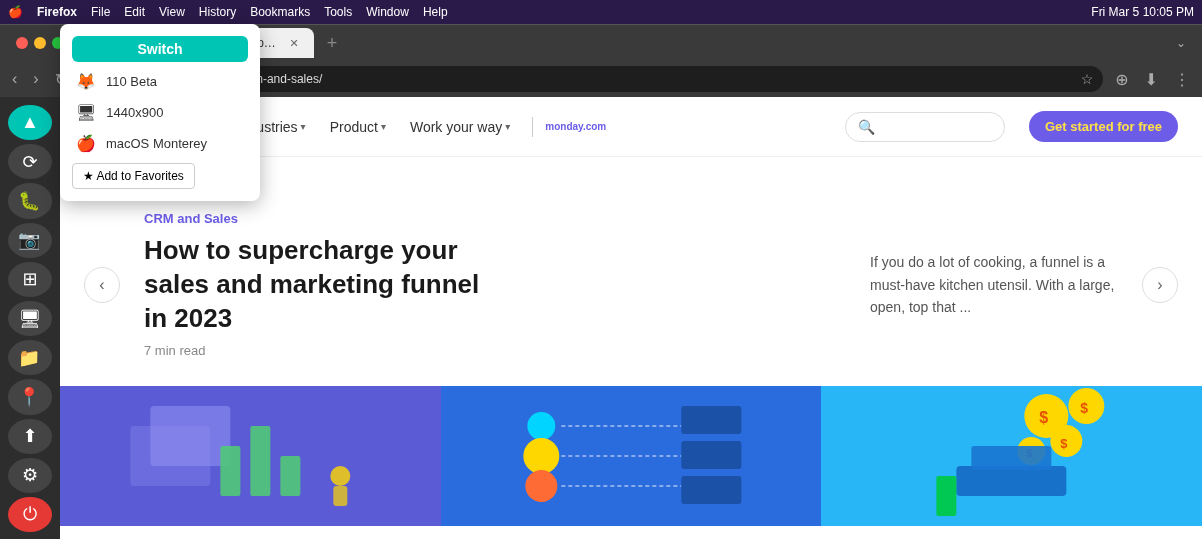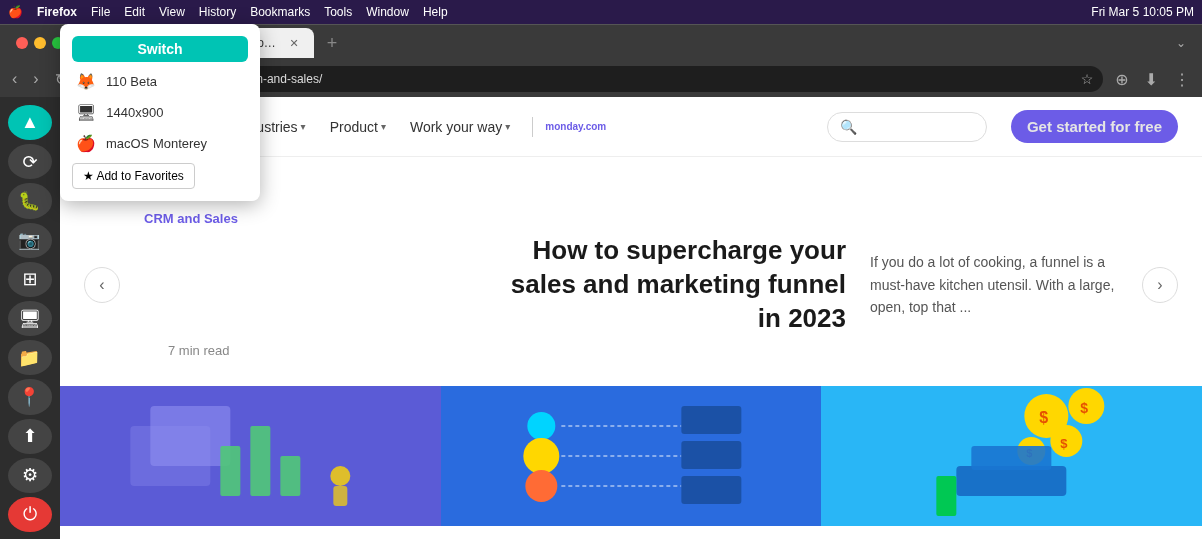--- a/index.html
+++ b/index.html
@@ -206,25 +206,25 @@
       align-items: center;
       border: 1px solid #ddd;
       border-radius: 20px;
       padding: 6px 12px;
       gap: 6px;
       min-width: 160px;
     }
     .search-icon-nav { color: #888; font-size: 14px; }
     .get-started-btn {
       background: #6c5ce7;
-      color: #e5e5e5;
+      color: #fde047;
       border: none;
       border-radius: 20px;
       padding: 8px 16px;
-      font-size: 15px;
+      font-size: 13px;
       font-weight: 600;
       cursor: pointer;
       white-space: nowrap;
     }
     .breadcrumb {
       padding: 10px 24px;
       font-size: 12px;
       color: #666;
       background: white;
     }
@@ -262,23 +262,22 @@
       font-size: 13px;
       font-weight: 600;
       margin-bottom: 8px;
     }
     .featured-title {
       font-size: 26px;
       font-weight: 700;
       color: #1a1a1a;
       line-height: 1.3;
       margin-bottom: 8px;
-      text-align: right;
-    }
-    .featured-read-time { font-size: 13px; color: #888; margin-left: 24px; }
+    }
+    .featured-read-time { font-size: 13px; color: #888; }
     .featured-description {
       flex: 0 0 260px;
       font-size: 14px;
       color: #555;
       line-height: 1.6;
     }
 
     
     .card-grid {
       display: flex;

